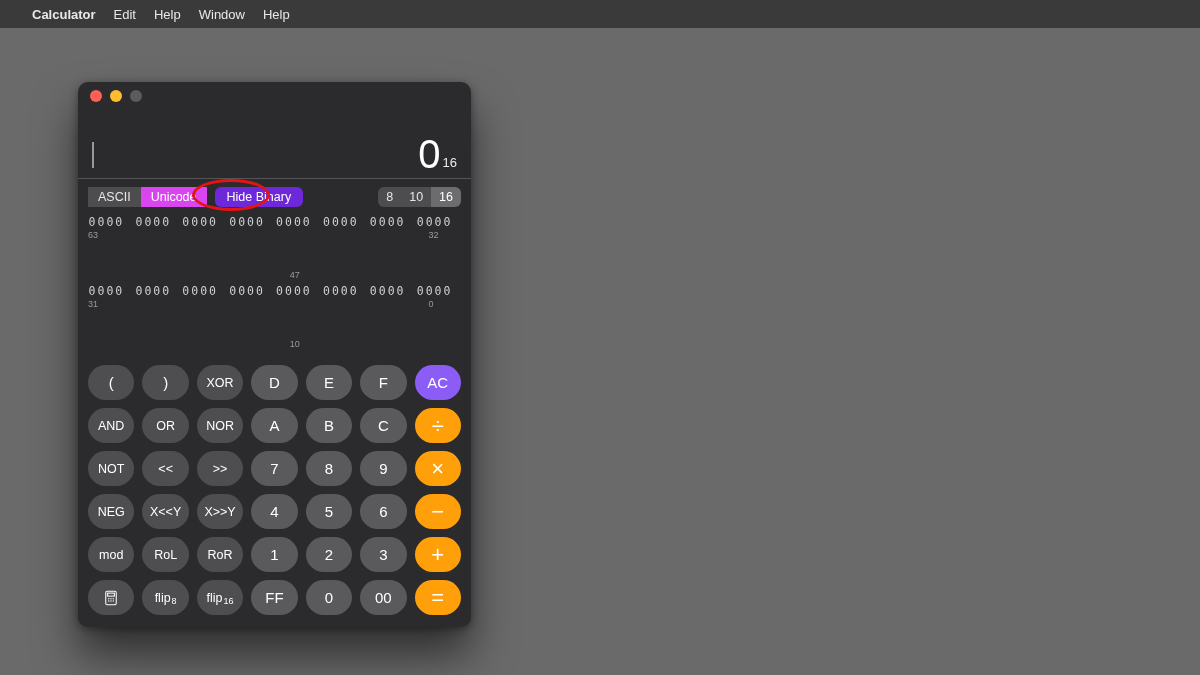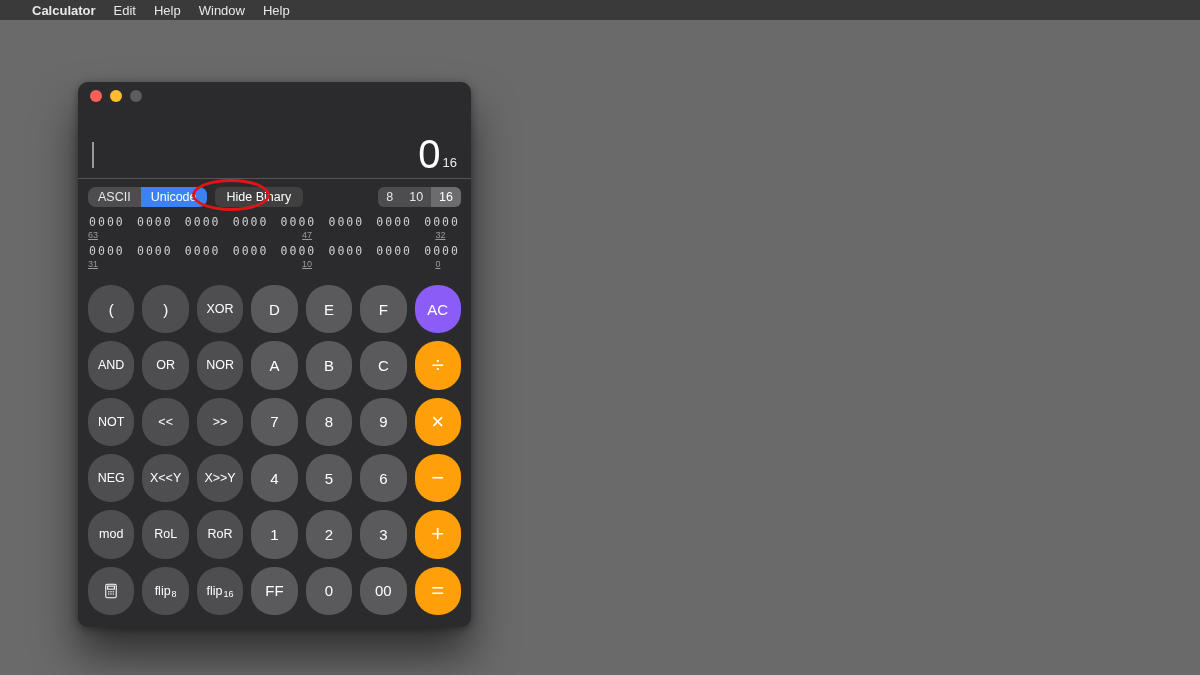--- a/index.html
+++ b/index.html
@@ -1,19 +1,19 @@
 <!DOCTYPE html>
 <html><head>
 <meta charset="utf-8">
 <style>
   * { box-sizing: border-box; margin: 0; padding: 0; font-family: -apple-system, "Helvetica Neue", Arial, sans-serif; }
   body { width: 1200px; height: 675px; background: #6a6a6a; overflow: hidden; position: relative; }
 
   
-  .menubar { height: 20px; background: #3a3a3a; display: flex; align-items: center; padding: 0 14px; gap: 18px; color: #e8e8e8; font-size: 13px; }
+  .menubar { height: 28px; background: #3a3a3a; display: flex; align-items: center; padding: 0 14px; gap: 18px; color: #e8e8e8; font-size: 13px; }
   .menubar .apple { font-size: 15px; }
   .menubar .appname { font-weight: 700; }
   .menubar .item { cursor: default; }
 
   
   .window {
     position: absolute; left: 78px; top: 82px;
     width: 393px; height: 545px;
     background: #2b2b2d; border-radius: 10px;
     box-shadow: 0 28px 44px rgba(0,0,0,0.55), 0 2px 8px rgba(0,0,0,0.4);
@@ -30,46 +30,46 @@
   .display .main { font-size: 40px; font-weight: 300; line-height: 1; }
   .display .sub { font-size: 13px; margin-left: 2px; margin-bottom: 4px; opacity: 0.9; }
   .display .cursor { position:absolute; left:14px; bottom:10px; width:2px; height:26px; background:#999; }
   .display-wrap { position:relative; }
   .divider { height:1px; background:#555558; margin:0; }
 
   .controls {
     display:flex; align-items:center; padding: 8px 10px 6px 10px; gap:8px;
     position: relative;
   }
-  .seg { display:flex; border-radius:8px; overflow:hidden; }
+  .seg { display:flex; border-radius:0; overflow:hidden; }
   .segbtn {
     background:#4d4d50; color:#e8e8e8; border:none; font-size:12.5px;
     padding: 3px 10px; cursor:pointer;
   }
-  .segbtn.active { background:#3b82f6; color:#fff; }
+  .segbtn.active { background:#d946ef; color:#fff; }
   .pillbtn {
-    background:#404040; color:#fff; border:none; font-size:12.5px;
+    background:#6d28d9; color:#fff; border:none; font-size:12.5px;
     padding:3px 12px; border-radius:6px; cursor:pointer;
   }
   .baseseg { margin-left:auto; display:flex; border-radius:6px; overflow:hidden; }
   .basebtn { background:#4d4d50; color:#e6e6e6; border:none; font-size:12.5px; padding:3px 8px; cursor:pointer; }
   .basebtn.active { background:#6c6c6f; color:#fff; }
 
   .annot {
     position:absolute; border:3px solid #e31414; border-radius:50%;
     width: 78px; height: 32px; left: 114px; top: 0px; pointer-events:none;
   }
 
-  .binary { padding: 2px 10px 6px 10px; color:#d6d6d6; font-size:11px; }
+  .binary { padding: 2px 18px 6px 10px; color:#d6d6d6; font-size:11px; }
   .binrow { display:grid; grid-template-columns: repeat(8, 1fr); column-gap:10px; }
   .nibble { text-align:center; letter-spacing:2px; font-family: Menlo, monospace; font-size:11.5px; color:#cfcfcf;}
-  .bitlabels { display:grid; grid-template-columns: repeat(8,1fr); column-gap:24px; font-size:9px; color:#9a9a9a; margin-top:1px;text-decoration:underline;}
+  .bitlabels { display:grid; grid-template-columns: repeat(8,1fr); column-gap:24px; font-size:9px; color:#9a9a9a; margin-top:1px;}
   .bitlabels span { }
   .bitlabels span.l   { text-align:left; }
-  .bitlabels span.mid { text-align:right; }
+  .bitlabels span.mid { text-align:center;margin-top:40px; }
   .bitlabels span.r   { }
 
   .keys { flex:1; padding: 10px 10px 12px 10px; display:grid; grid-template-columns: repeat(7, 1fr); grid-auto-rows: 1fr; gap:8px; }
   .key {
     border:none; border-radius: 22px;
     color:#fff; font-size:15px; cursor:pointer;
     display:flex; align-items:center; justify-content:center;
     background:#4e4e51;
   }
   .key.small { font-size:12.5px; }

